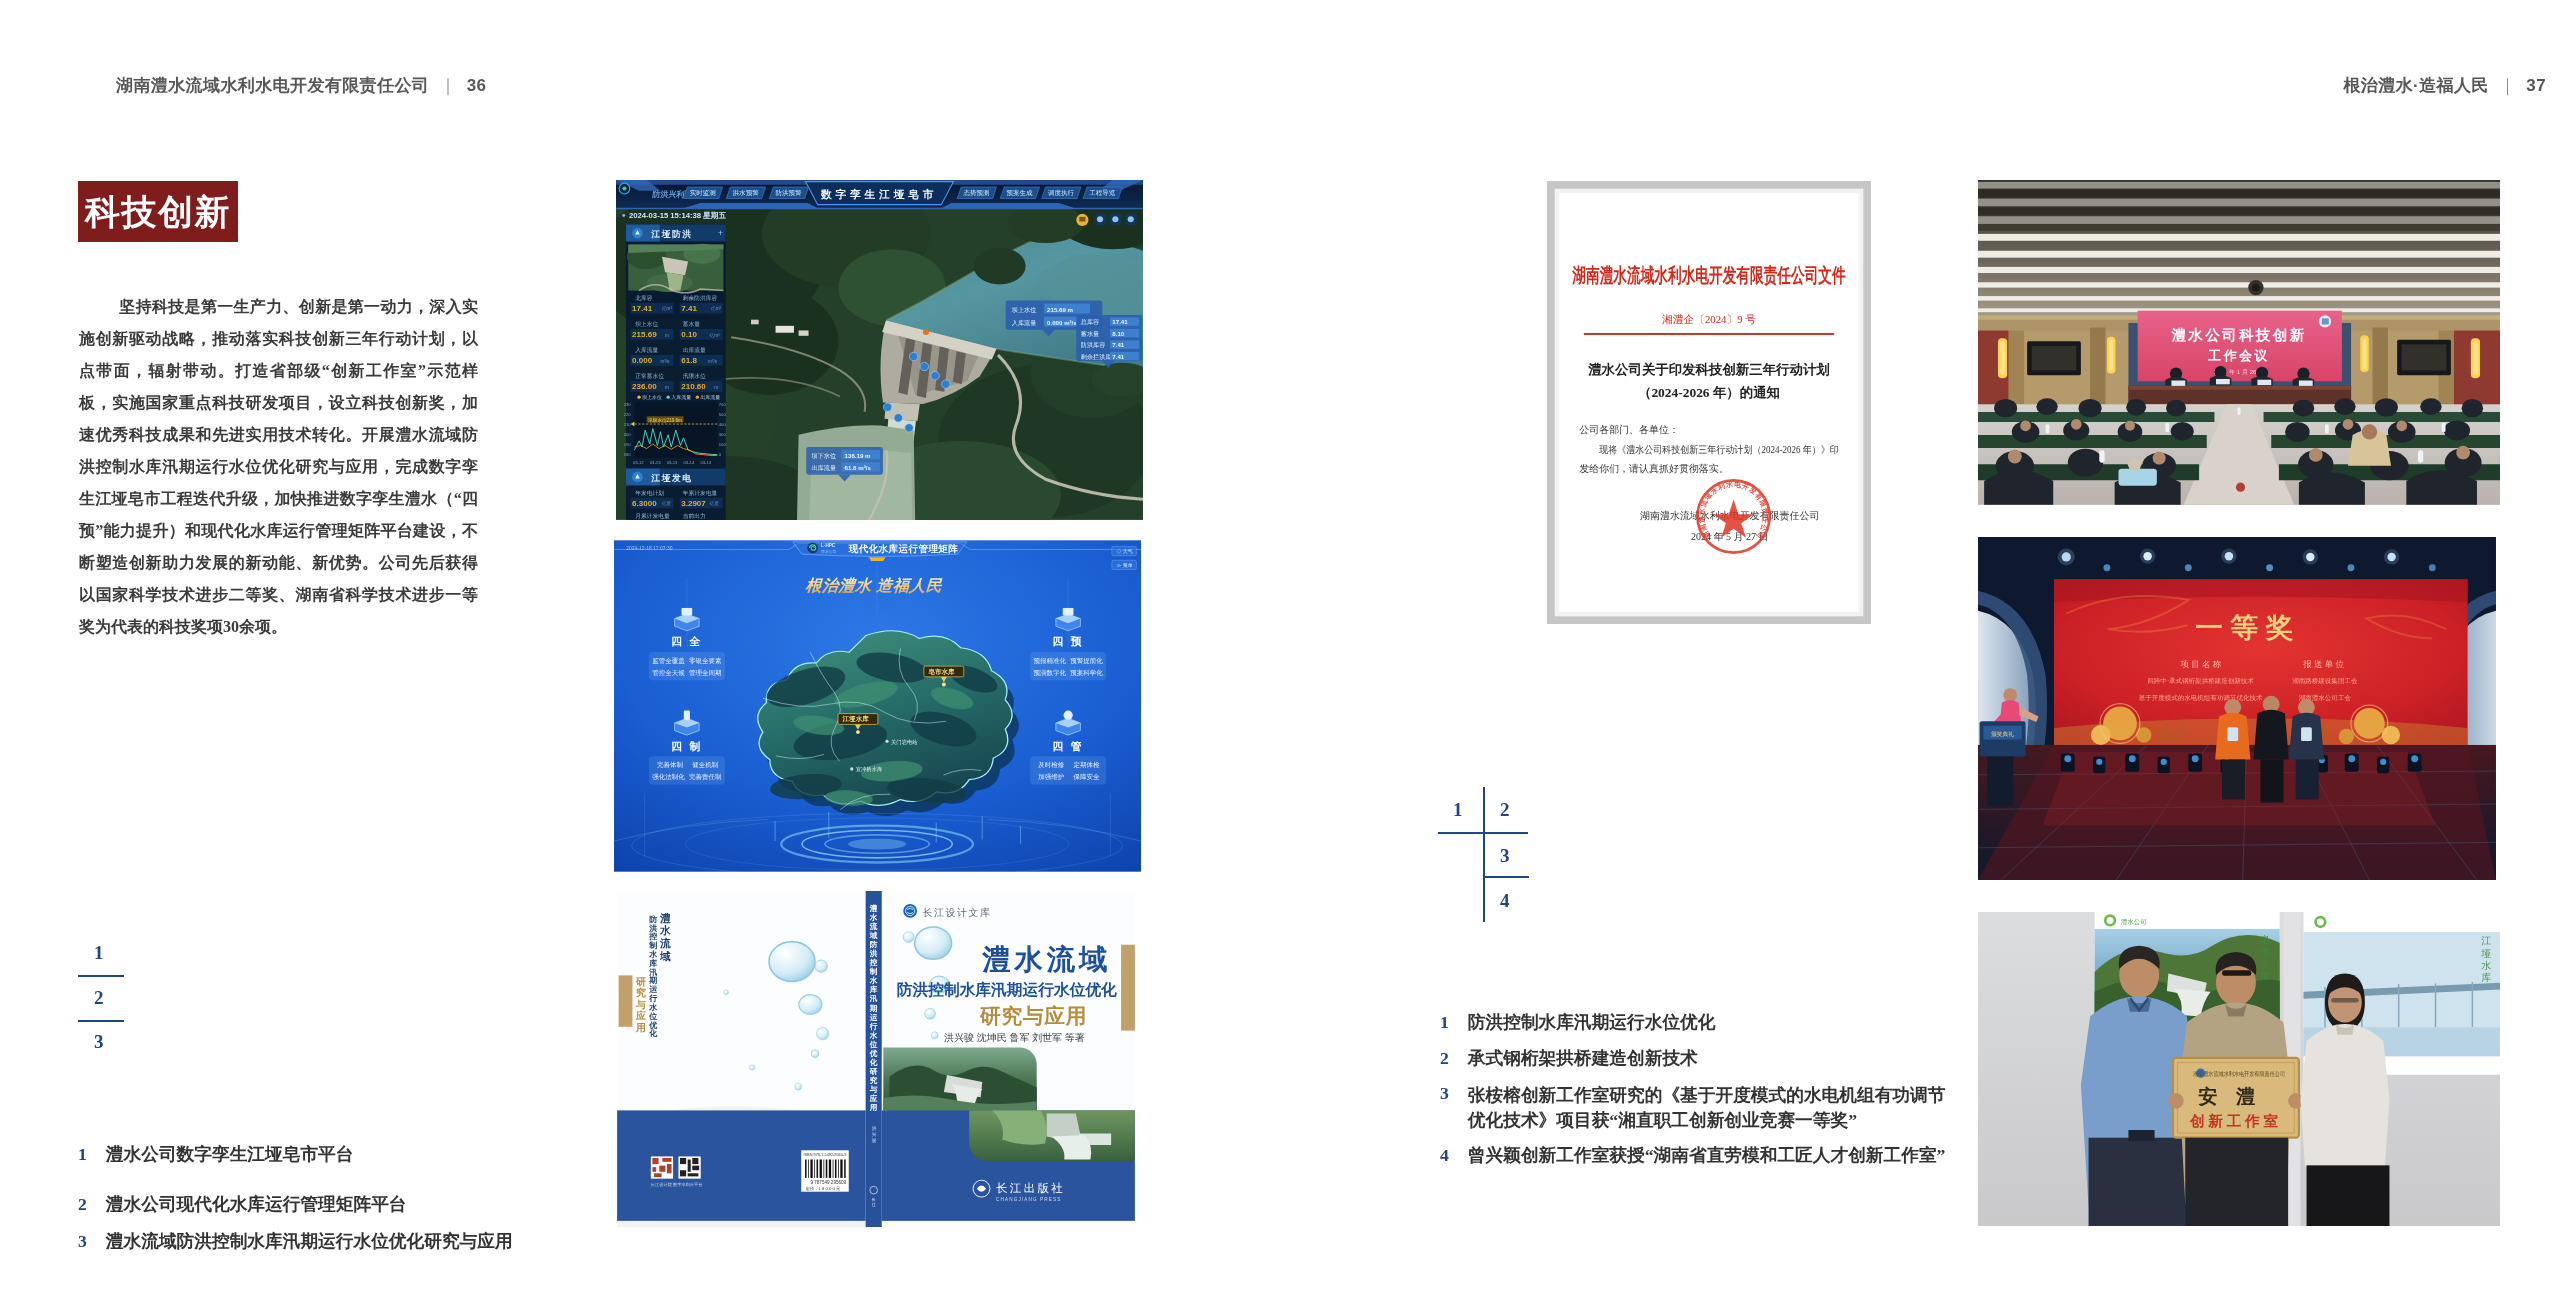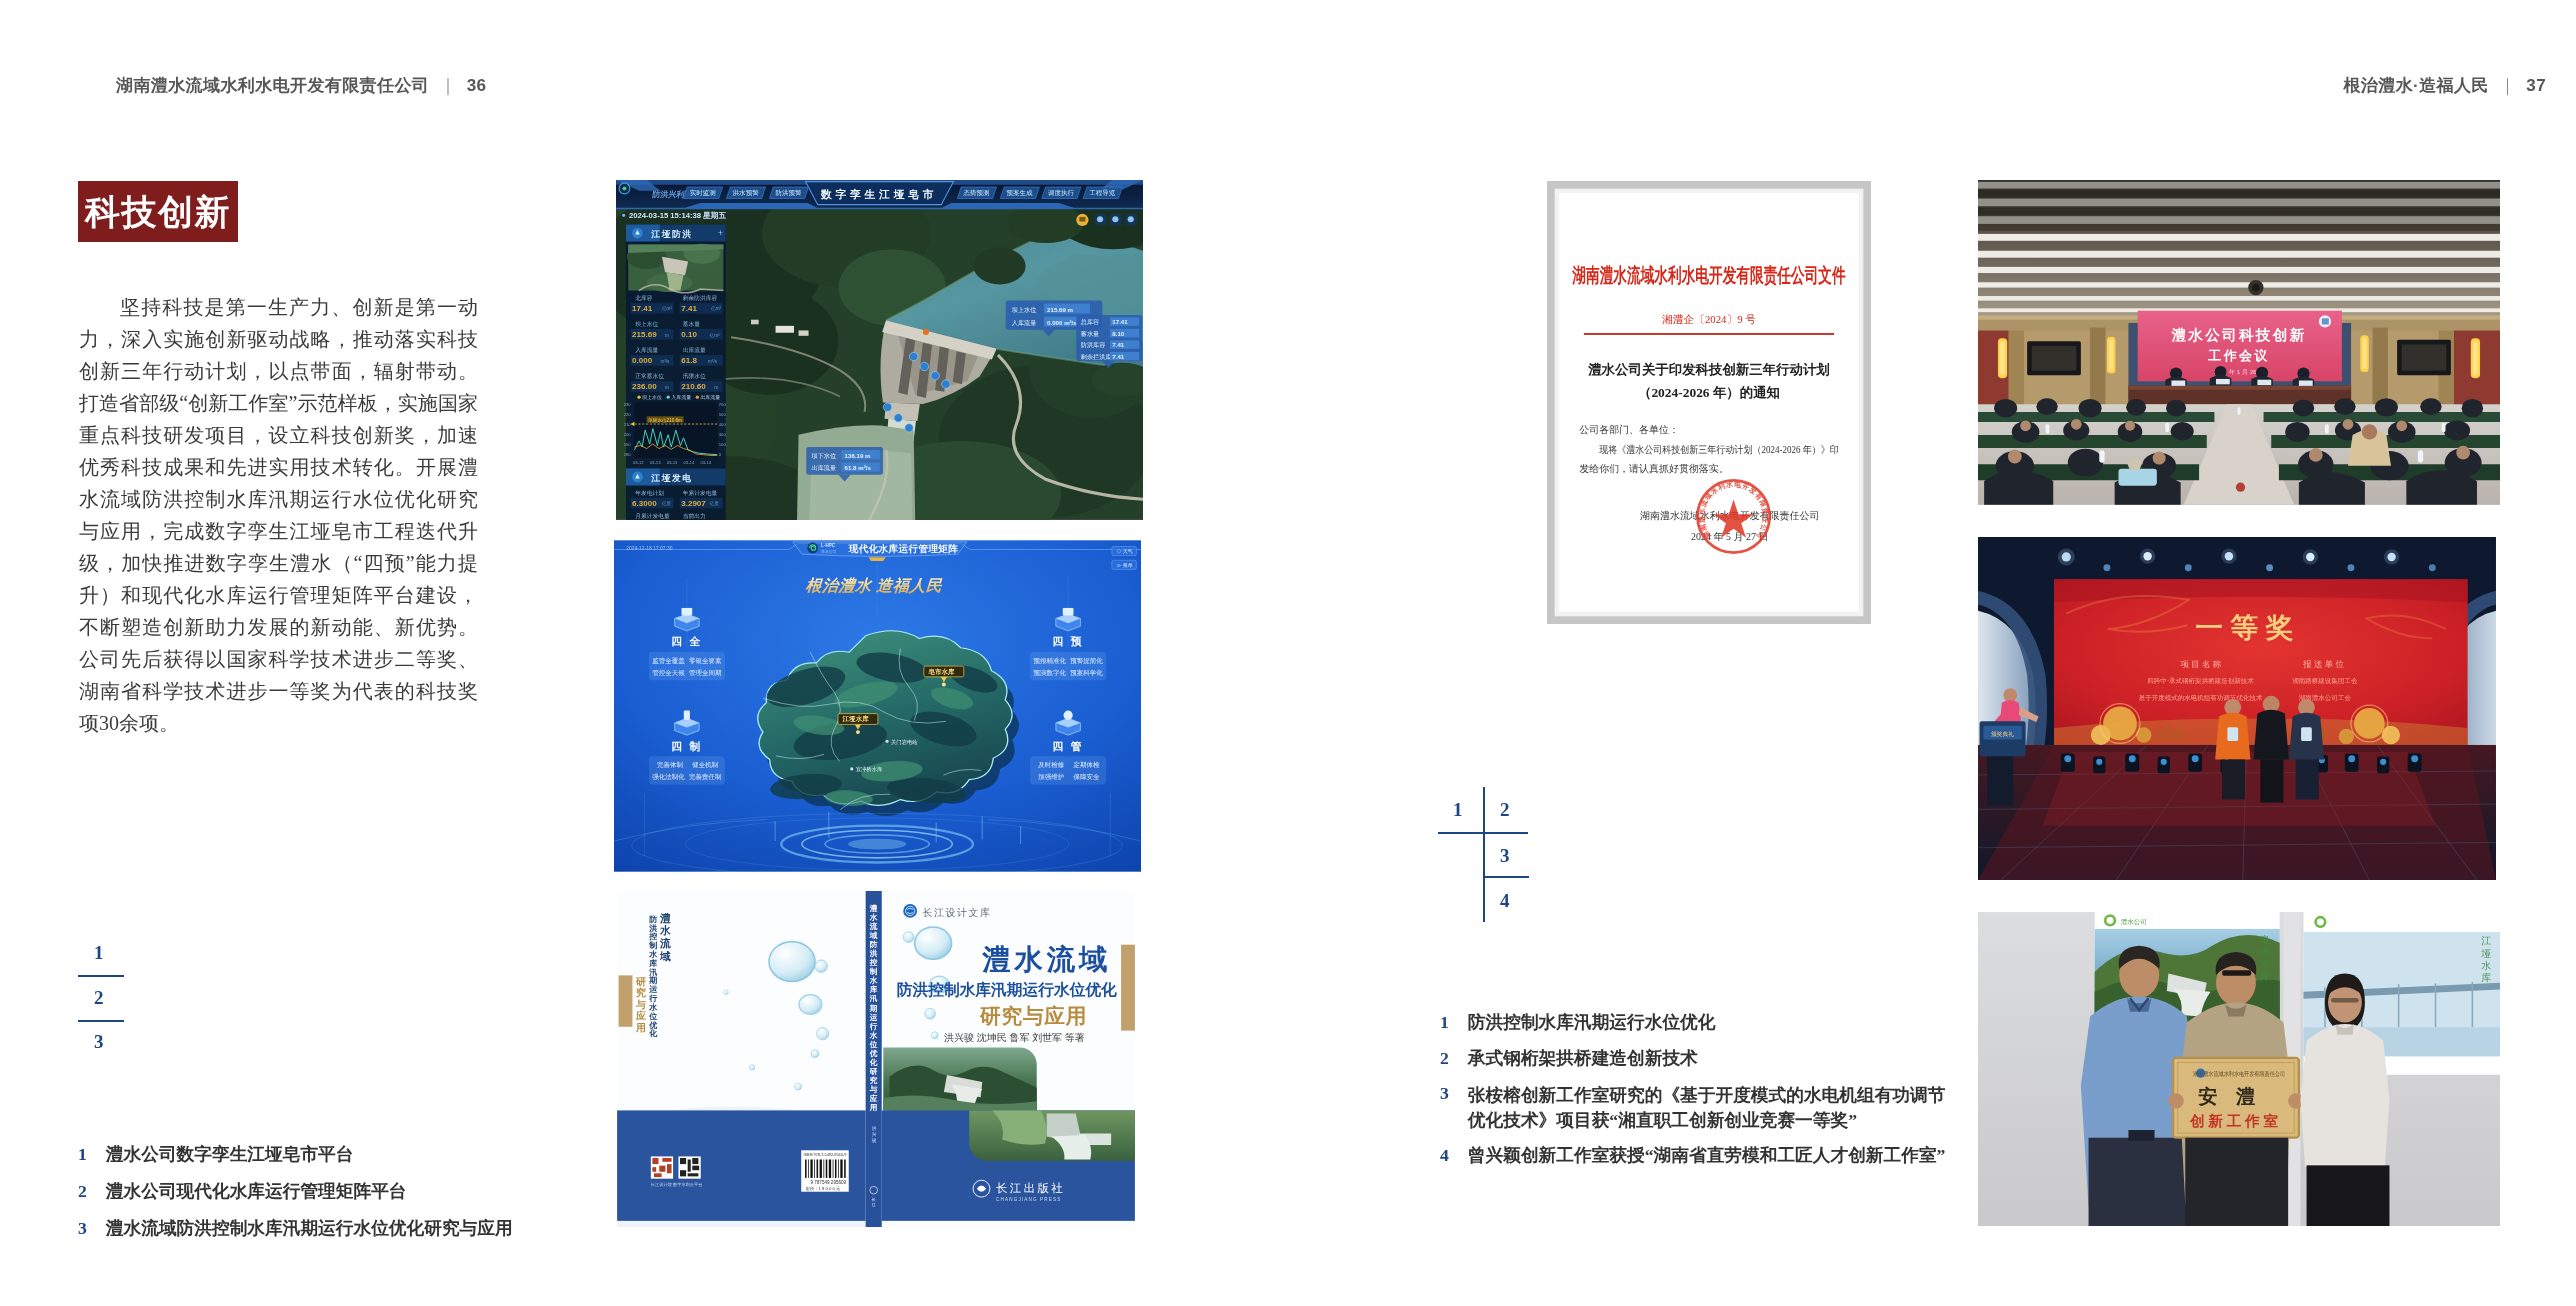--- a/index.html
+++ b/index.html
@@ -12,36 +12,36 @@
 </style>
 </head>
 <body>
 
 <div class="abs hdr" style="left:77px;top:74px;">湖南澧水流域水利水电开发有限责任公司<span style="font-weight:normal;color:#8a8a8a;">&nbsp;&nbsp;｜&nbsp;&nbsp;</span>36</div>
 
 <div class="abs hdr" style="right:30px;top:74px;">根治澧水·造福人民<span style="font-weight:normal;color:#8a8a8a;">&nbsp;&nbsp;｜&nbsp;&nbsp;</span>37</div>
 
 <div class="abs" style="left:78px;top:181px;width:160px;height:61px;background:#7f1d1d;color:#ffffff;font-size:35px;font-weight:bold;text-align:center;line-height:61px;letter-spacing:1.5px;">科技创新</div>
 
-<div class="abs" style="left:79px;top:291px;width:399px;font-size:20px;font-weight:normal;color:#3b3b3b;line-height:32px;text-align:justify;text-justify:inter-ideograph;font-family:'Liberation Serif',serif;">
+<div class="abs" style="left:79px;top:291px;width:399px;font-size:16px;font-weight:bold;color:#3b3b3b;line-height:32px;text-align:justify;text-justify:inter-ideograph;font-family:'Liberation Serif',serif;">
 <span style="display:inline-block;width:40px;"></span>坚持科技是第一生产力、创新是第一动力，深入实施创新驱动战略，推动落实科技创新三年行动计划，以点带面，辐射带动。打造省部级“创新工作室”示范样板，实施国家重点科技研发项目，设立科技创新奖，加速优秀科技成果和先进实用技术转化。开展澧水流域防洪控制水库汛期运行水位优化研究与应用，完成数字孪生江垭皂市工程迭代升级，加快推进数字孪生澧水（“四预”能力提升）和现代化水库运行管理矩阵平台建设，不断塑造创新助力发展的新动能、新优势。公司先后获得以国家科学技术进步二等奖、湖南省科学技术进步一等奖为代表的科技奖项30余项。
 </div>
 
 <div class="abs bignum" style="left:94px;top:942px;">1</div>
 
 <div class="abs" style="left:78px;top:975px;width:46px;height:1.5px;background:#1e4584;"></div>
 
 <div class="abs bignum" style="left:94px;top:987px;">2</div>
 
 <div class="abs" style="left:78px;top:1020px;width:46px;height:1.5px;background:#1e4584;"></div>
 
 <div class="abs bignum" style="left:94px;top:1031px;">3</div>
 
 <div class="abs" style="left:78px;top:1142px;">
-  <div style="margin-bottom:13px;"><span class="capnum">1</span><span class="cap" style="margin-left:19px;">澧水公司数字孪生江垭皂市平台</span></div>
+  <div style="margin-bottom:26px;"><span class="capnum">1</span><span class="cap" style="margin-left:19px;">澧水公司数字孪生江垭皂市平台</span></div>
   <div style="margin-bottom:13px;"><span class="capnum">2</span><span class="cap" style="margin-left:19px;text-align:center;">澧水公司现代化水库运行管理矩阵平台</span></div>
   <div><span class="capnum">3</span><span class="cap" style="margin-left:19px;">澧水流域防洪控制水库汛期运行水位优化研究与应用</span></div>
 </div>
 
 <div class="abs" style="left:616px;top:180px;width:527px;height:340px;" id="img1">
 <svg width="527" height="340" viewBox="0 0 687 443">
 <defs>
 <linearGradient id="i1water" x1="0" y1="0" x2="0.7" y2="1">
 <stop offset="0" stop-color="#4a8695"></stop>
           <stop offset="0.45" stop-color="#5697a1"></stop>

